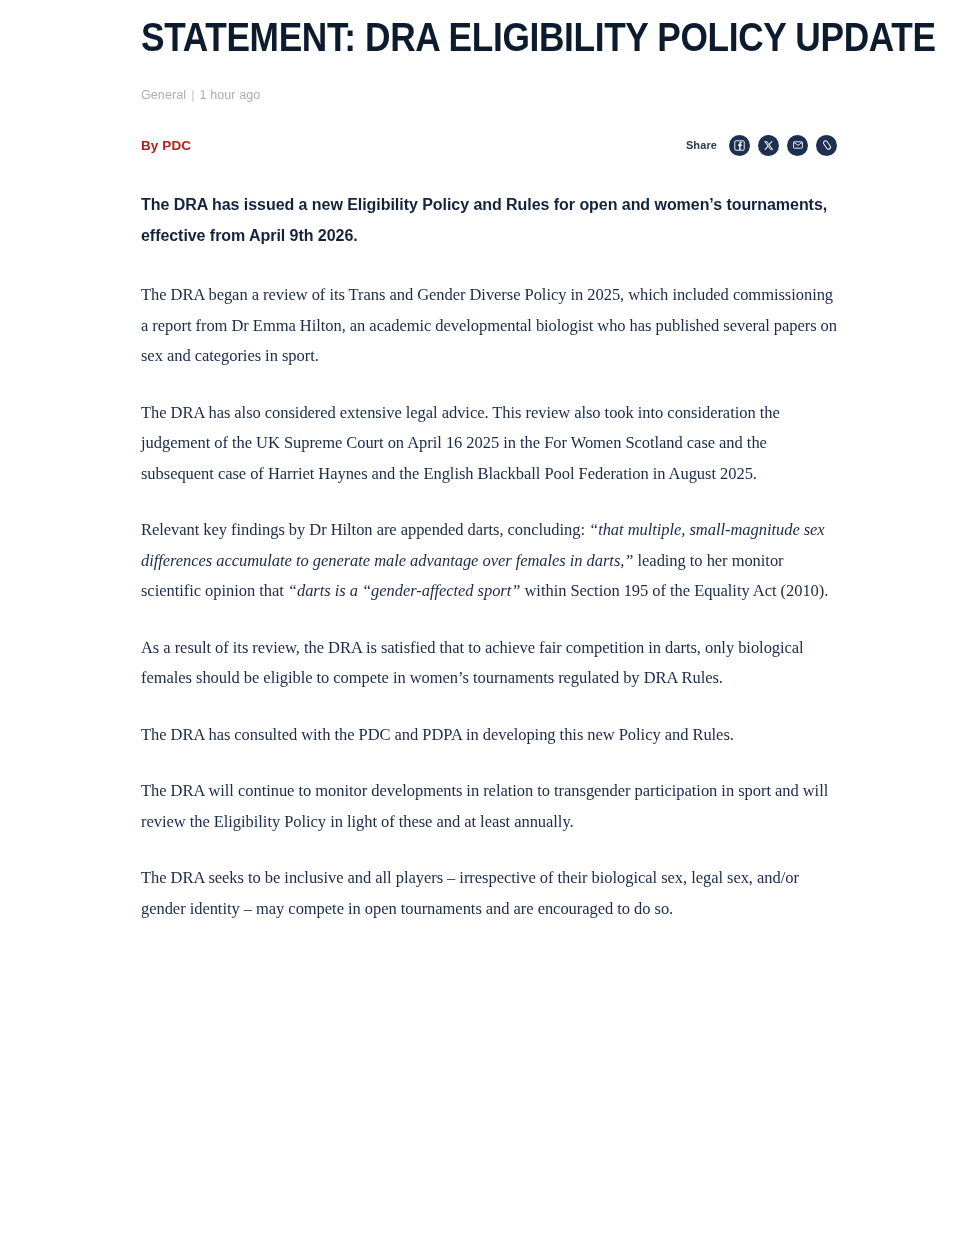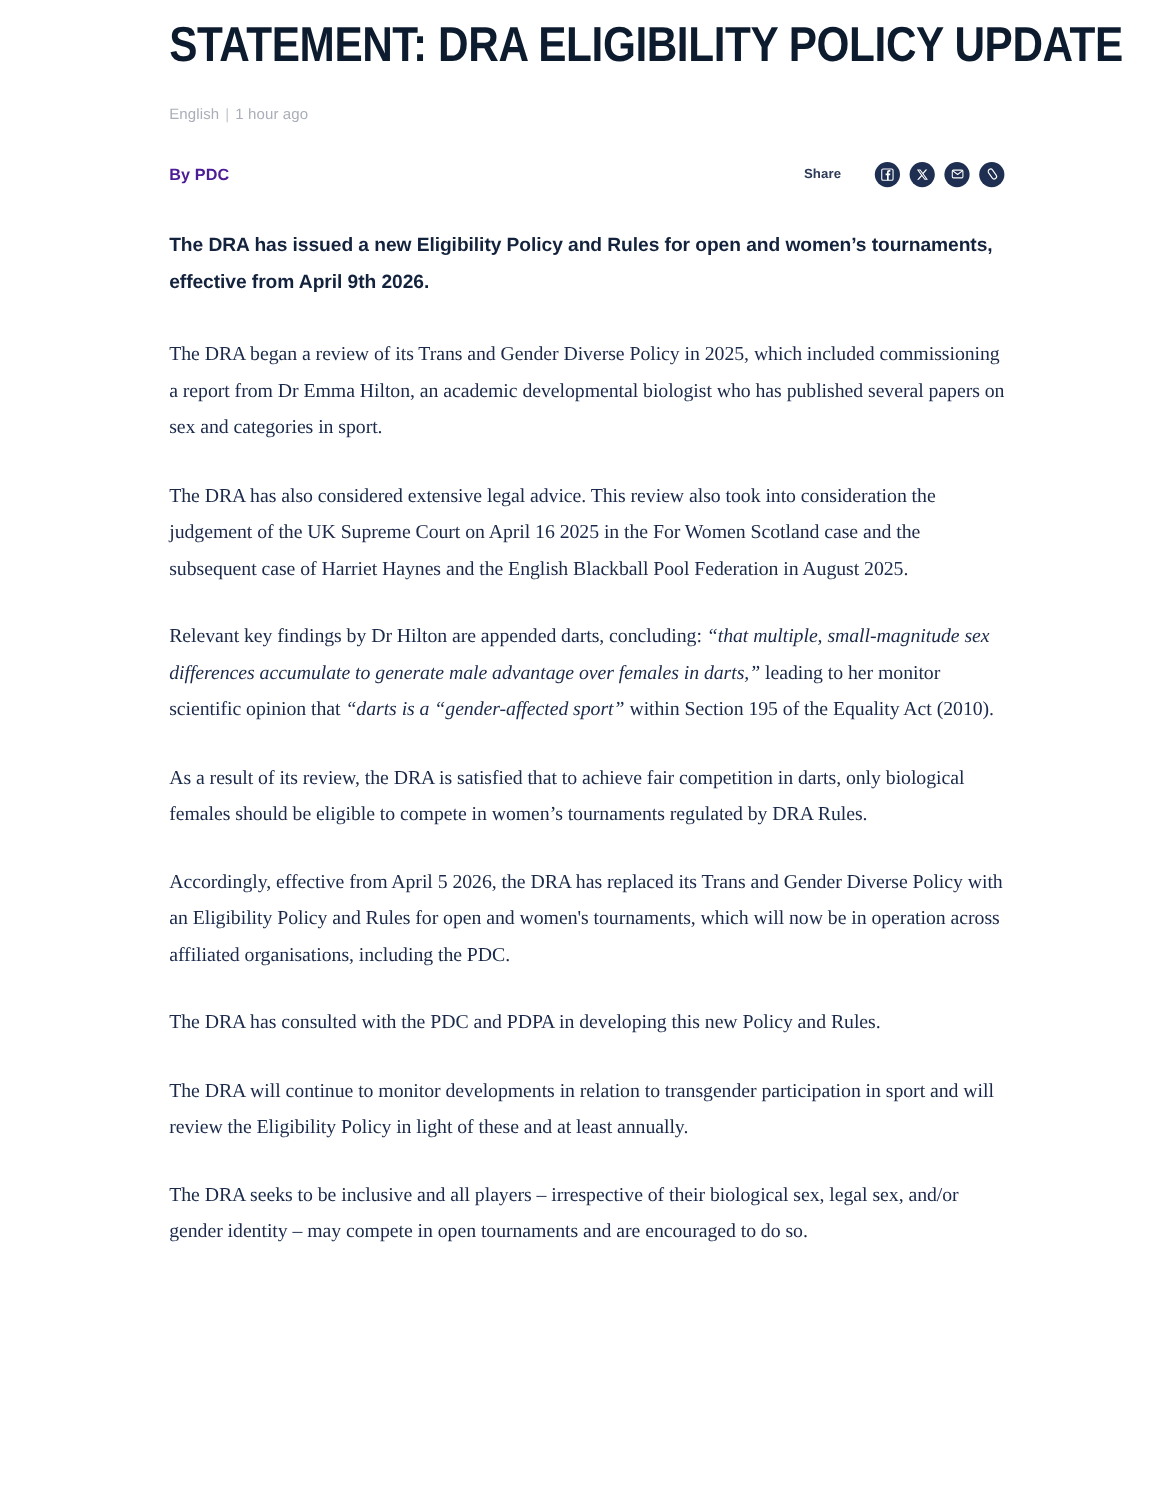--- a/index.html
+++ b/index.html
@@ -63,33 +63,33 @@
   .byline-row {
     margin-top: 29px;
     display: flex;
     align-items: center;
     justify-content: space-between;
     height: 26px;
   }
   .byline {
     font-size: 13.5px;
     font-weight: 700;
-    color: #4c1d95;
+    color: #b91c1c;
     letter-spacing: 0.1px;
   }
   .share-group {
     display: flex;
     align-items: center;
     gap: 8px;
   }
   .share-label {
     font-size: 11px;
     font-weight: 700;
     color: #2c3a57;
-    margin-right: 20px;
+    margin-right: 4px;
     letter-spacing: 0.1px;
   }
   .share-btn {
     width: 21px;
     height: 21px;
     border-radius: 50%;
     background: #1e2f52;
     display: flex;
     align-items: center;
     justify-content: center;
@@ -127,21 +127,21 @@
 </style>
 </head>
 <body>
 
 <div class="page">
   <div class="article">
 
     <h1 class="headline">STATEMENT: DRA ELIGIBILITY POLICY UPDATE</h1>
 
     <div class="meta">
-      <span>English</span><span class="sep">|</span><span>1 hour ago</span>
+      <span>General</span><span class="sep">|</span><span>1 hour ago</span>
     </div>
 
     <div class="byline-row">
       <div class="byline">By PDC</div>
 
       <div class="share-group">
         <span class="share-label">Share</span>
 
         <span class="share-btn">
           <svg width="13" height="13" viewBox="0 0 16 16">
@@ -173,20 +173,19 @@
         </span>
       </div>
     </div>
 
     <div class="body">
       <p class="lead">The DRA has issued a new Eligibility Policy and Rules for open and women’s tournaments, effective from April 9th 2026.</p>
       <p class="para">The DRA began a review of its Trans and Gender Diverse Policy in 2025, which included commissioning a report from Dr Emma Hilton, an academic developmental biologist who has published several papers on sex and categories in sport.</p>
       <p class="para">The DRA has also considered extensive legal advice. This review also took into consideration the judgement of the UK Supreme Court on April 16 2025 in the For Women Scotland case and the subsequent case of Harriet Haynes and the English Blackball Pool Federation in August 2025.</p>
       <p class="para"><span>Relevant key findings by Dr Hilton are appended darts, concluding: </span><em>“that multiple, small-magnitude sex differences accumulate to generate male advantage over females in darts,”</em><span> leading to her monitor scientific opinion that </span><em>“darts is a “gender-affected sport”</em><span> within Section 195 of the Equality Act (2010).</span></p>
       <p class="para">As a result of its review, the DRA is satisfied that to achieve fair competition in darts, only biological females should be eligible to compete in women’s tournaments regulated by DRA Rules.</p>
-      <p class="para">Accordingly, effective from April 5 2026, the DRA has replaced its Trans and Gender Diverse Policy with an Eligibility Policy and Rules for open and women's tournaments, which will now be in operation across affiliated organisations, including the PDC.</p>
       <p class="para">The DRA has consulted with the PDC and PDPA in developing this new Policy and Rules.</p>
       <p class="para">The DRA will continue to monitor developments in relation to transgender participation in sport and will review the Eligibility Policy in light of these and at least annually.</p>
       <p class="para">The DRA seeks to be inclusive and all players – irrespective of their biological sex, legal sex, and/or gender identity – may compete in open tournaments and are encouraged to do so.</p>
     </div>
 
   </div>
 </div>
 
 </body></html>

